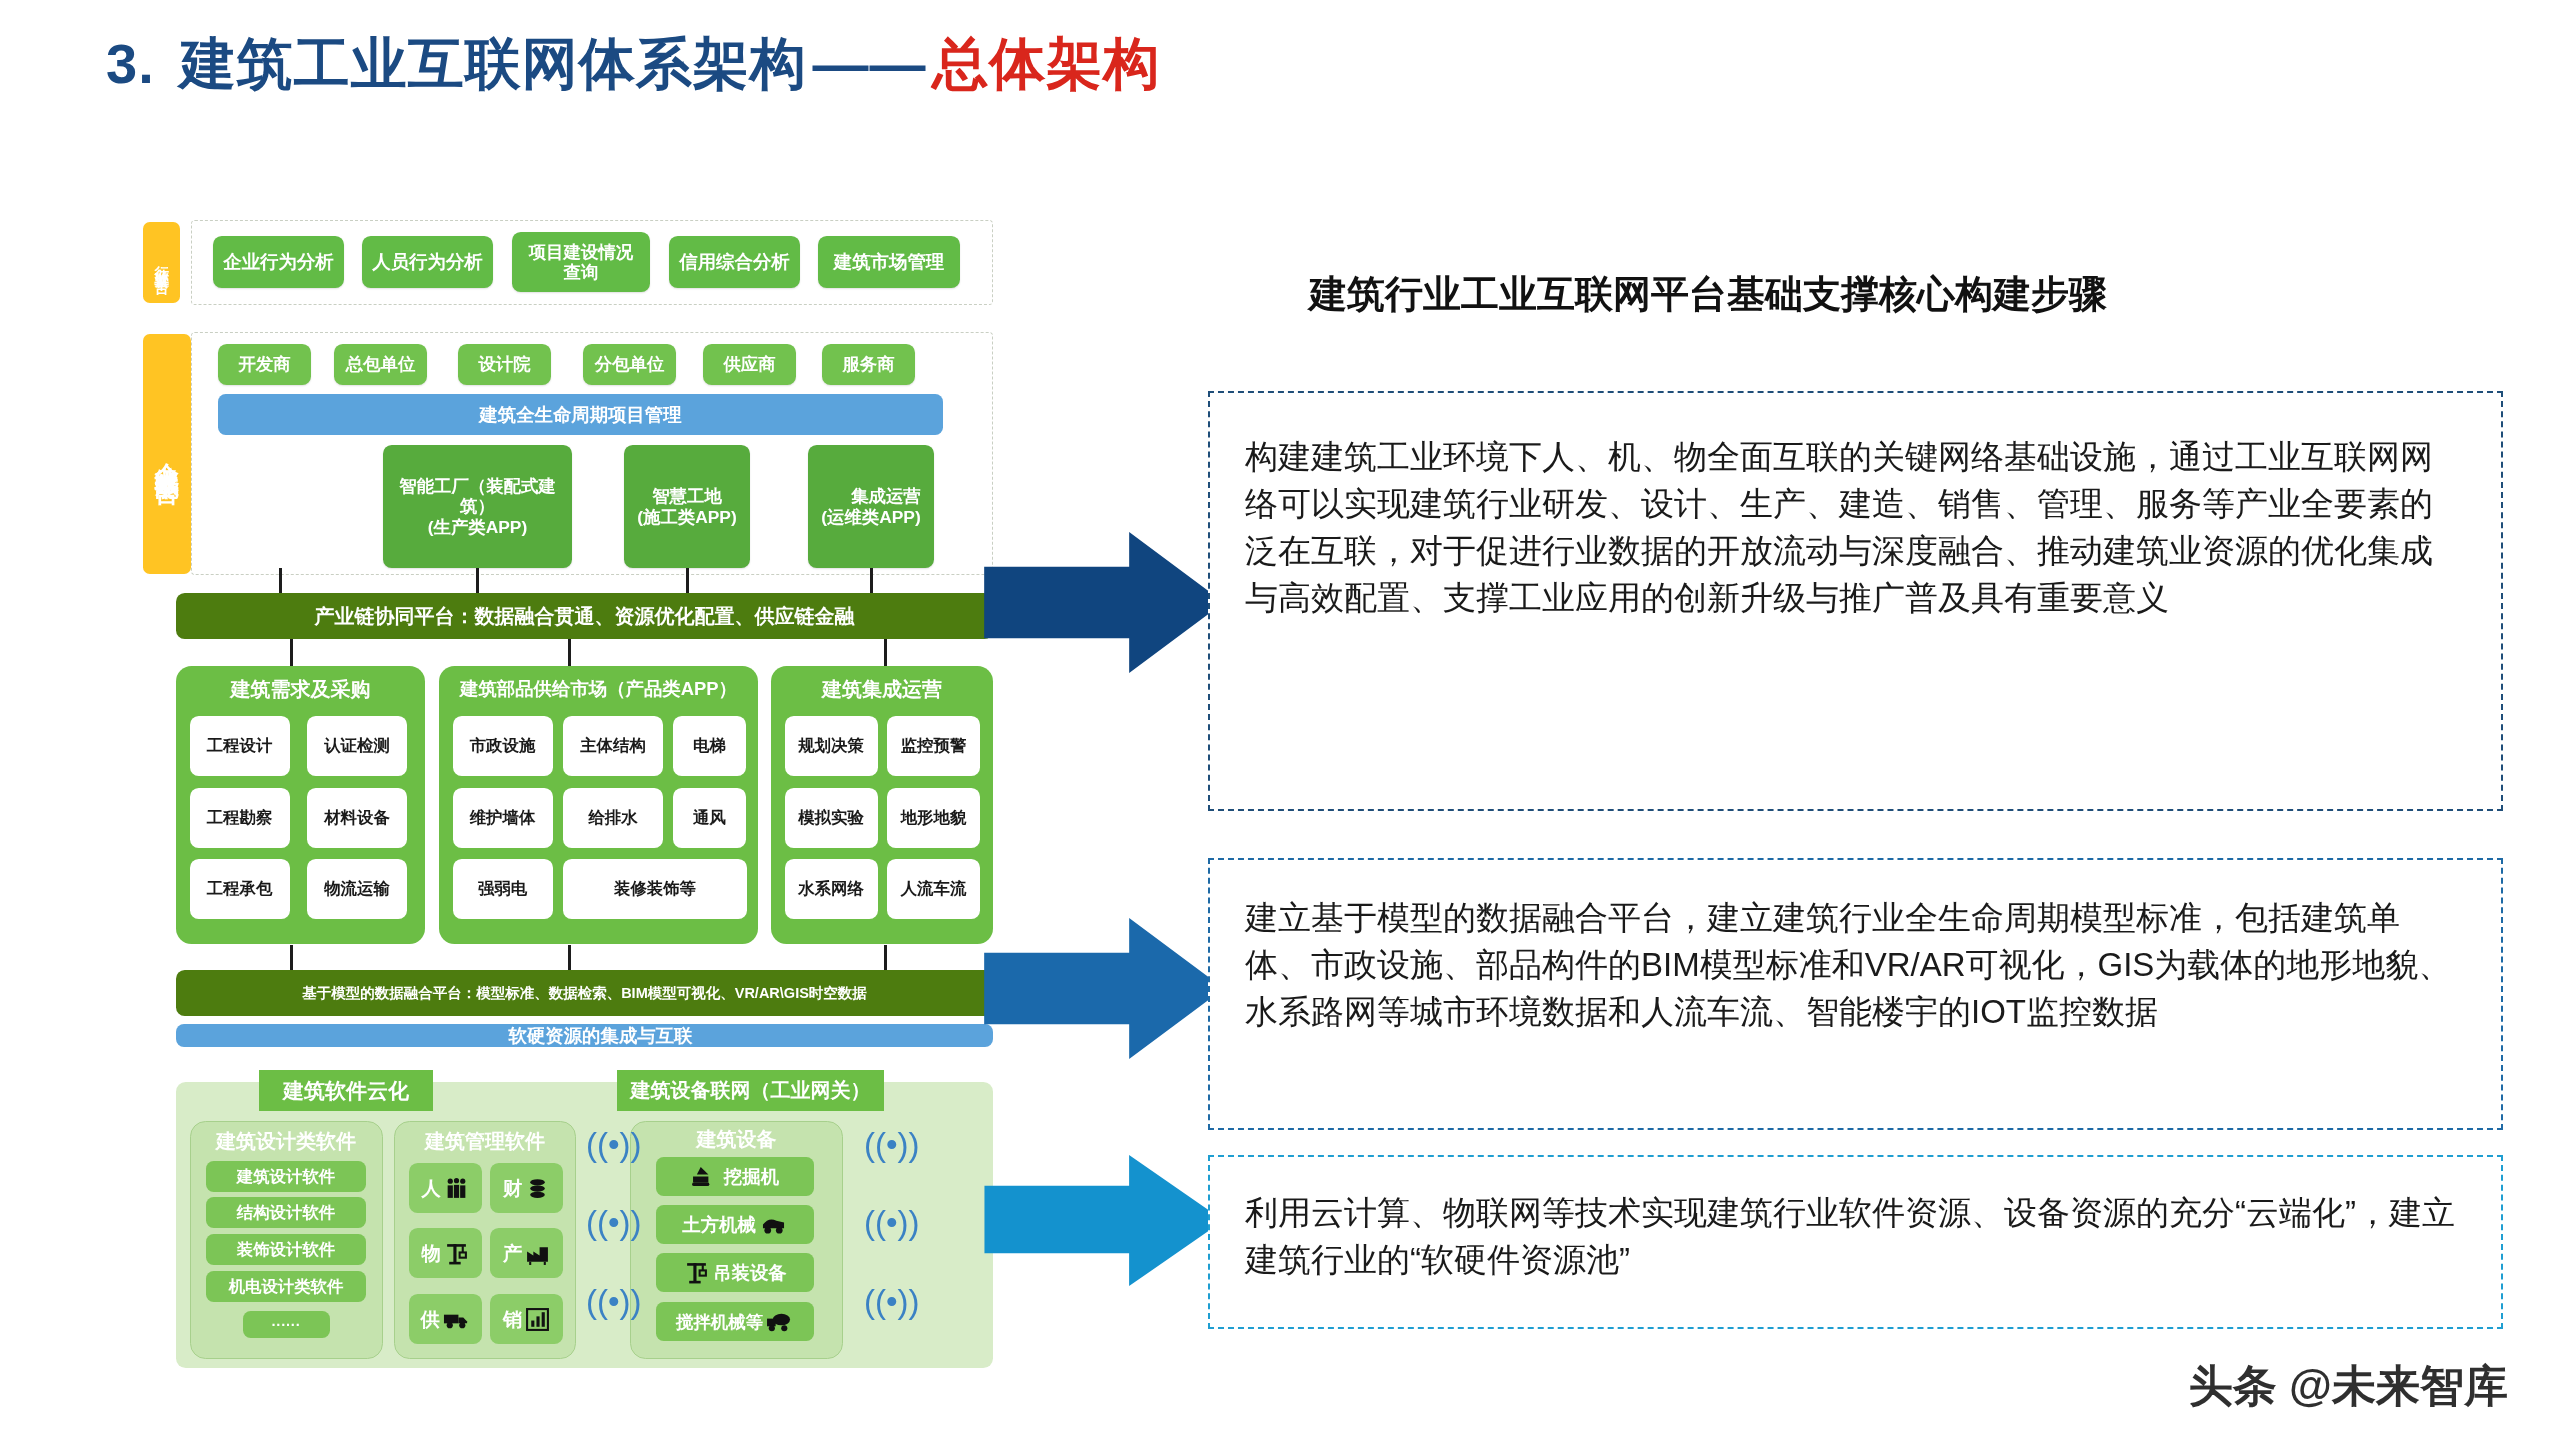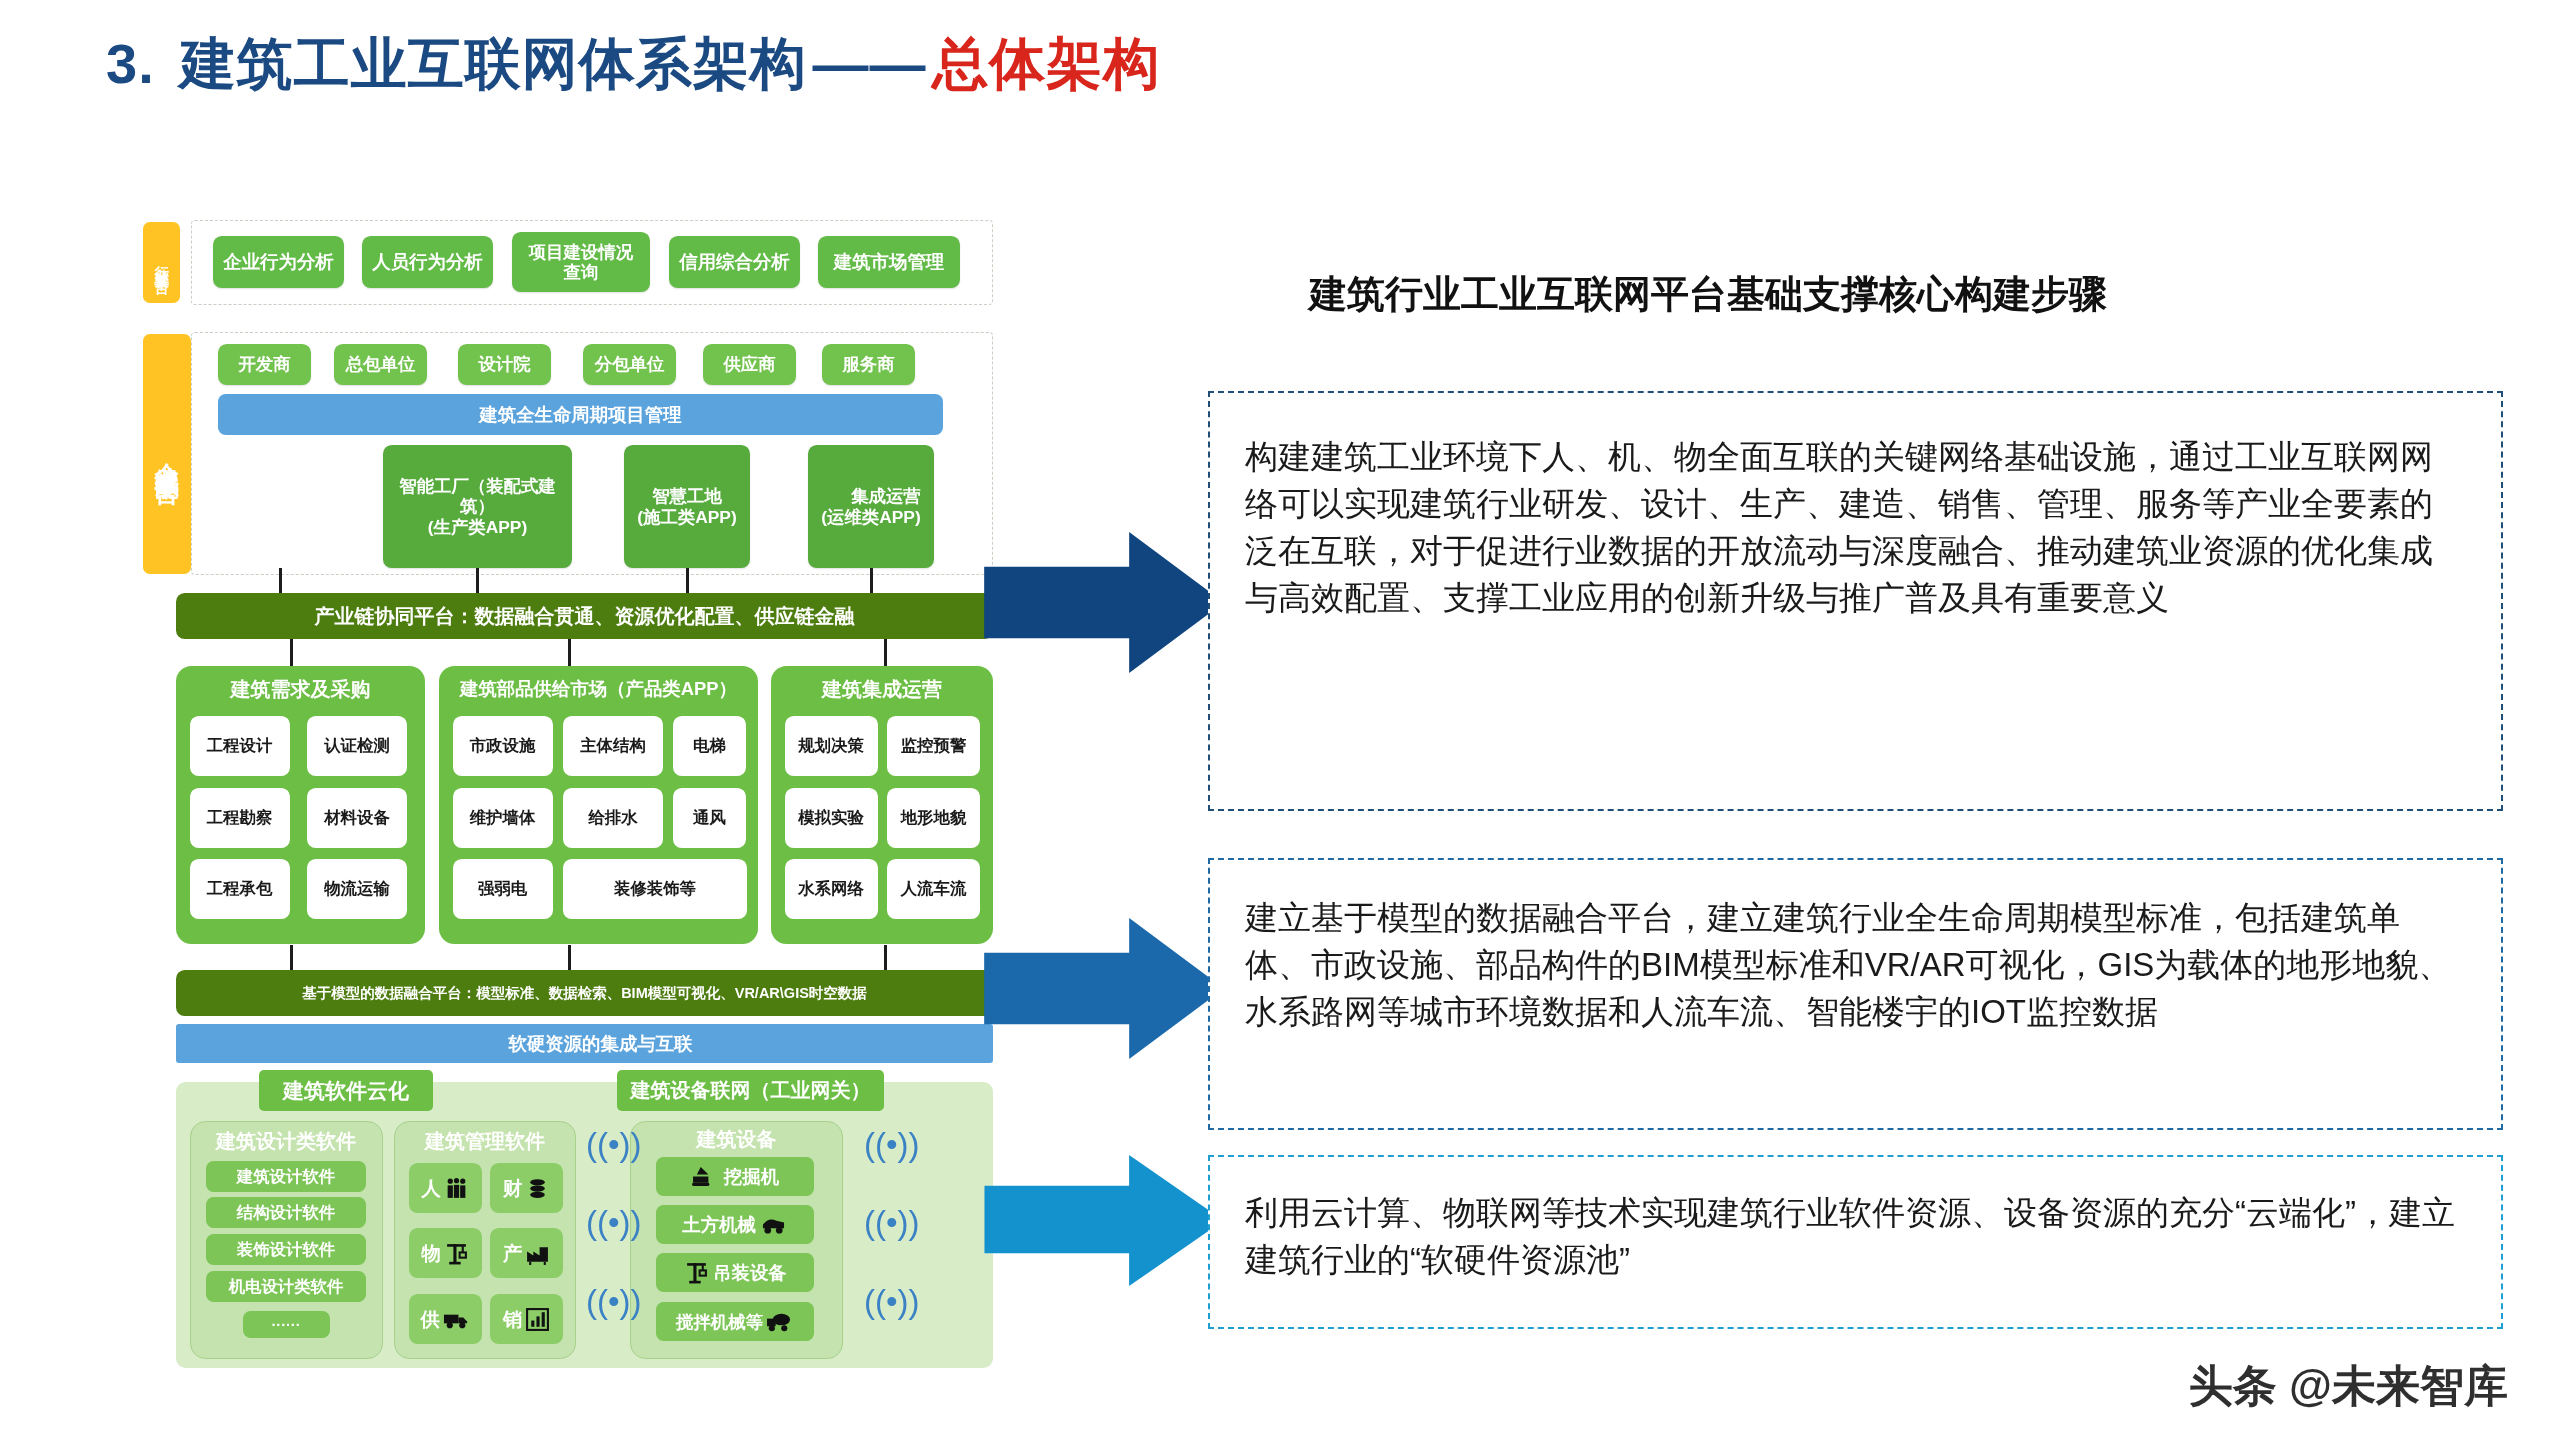--- a/index.html
+++ b/index.html
@@ -38,21 +38,21 @@
 
   .greencol { background:#6cbe45; border-radius:15.5px; position:relative; }
   .greencol .hdr { color:#fff; font-weight:bold; text-align:center; width:100%; }
   .wbox { background:#fff; border-radius:8.7px; display:flex; align-items:center; justify-content:center;
           color:#1a1a1a; font-weight:bold; text-align:center; font-size:16.4px; }
 
   .connector { position:absolute; background:#1d1d1d; width:2.9px; }
 
   
   .lpanel { background:#d8ecc8; border-radius:9.7px; position:relative; }
-  .softbtn { background:#6cbe45; color:#fff; font-weight:bold; border-radius:5px;
+  .softbtn { background:#6cbe45; color:#fff; font-weight:bold; border-radius:0;
              display:flex; align-items:center; justify-content:center; text-align:center; }
   .subpanel { background:#c5e3ae; border:1.9px solid #a7d08c; border-radius:15.5px; position:relative; }
   .pillg { background:#7cc556; color:#fff; font-weight:bold; border-radius:7.7px;
            display:flex; align-items:center; justify-content:center; text-align:center; }
   .icoTile { background:#8ccd68; border-radius:8.7px; display:flex; align-items:center; justify-content:center;
              color:#fff; font-weight:bold; gap:2.9px; }
   .wifi { position:absolute; color:#3b82c4; font-size:33px; line-height:1; }
 
   
   .right-title { position:absolute; left:1309px; top:269px; font-size:38px; font-weight:bold; color:#111; white-space:nowrap; }
@@ -155,21 +155,21 @@
       <div class="wbox" style="position:absolute;left:13.5px;top:193px;width:93px;height:60px;">水系网络</div>
       <div class="wbox" style="position:absolute;left:116px;top:193px;width:93px;height:60px;">人流车流</div>
     </div>
 
     <div class="connector" style="left:147px;top:725px;height:25px;"></div>
     <div class="connector" style="left:425px;top:725px;height:25px;"></div>
     <div class="connector" style="left:741px;top:725px;height:25px;"></div>
 
     <div class="yellowbar" style="position:absolute;left:33px;top:750px;width:817px;height:46px;font-size:14.5px;">基于模型的数据融合平台：模型标准、数据检索、BIM模型可视化、VR/AR\GIS时空数据</div>
 
-    <div class="bluebar" style="position:absolute;left:33px;top:804px;width:817px;height:39px;font-size:18.4px;border-radius:3px;padding-left:32px;">软硬资源的集成与互联</div>
+    <div class="bluebar" style="position:absolute;left:33px;top:804px;width:817px;height:23px;font-size:18.4px;border-radius:8px;padding-left:32px;">软硬资源的集成与互联</div>
 
     <div class="lpanel" style="position:absolute;left:33px;top:862px;width:817px;height:286px;">
 
       <div class="softbtn" style="position:absolute;left:83px;top:-11.6px;width:174px;height:41px;font-size:21px;">建筑软件云化</div>
 
       <div class="softbtn" style="position:absolute;left:441px;top:-11.6px;width:267px;height:41px;font-size:20px;">建筑设备联网（工业网关）</div>
 
       <div class="subpanel" style="position:absolute;left:13.5px;top:39px;width:193px;height:238px;">
         <div style="position:absolute;top:5.8px;width:100%;text-align:center;color:#fff;font-weight:bold;font-size:20px;">建筑设计类软件</div>
         <div class="pillg" style="position:absolute;left:15.5px;top:39px;width:160px;height:31px;font-size:16.4px;">建筑设计软件</div>

